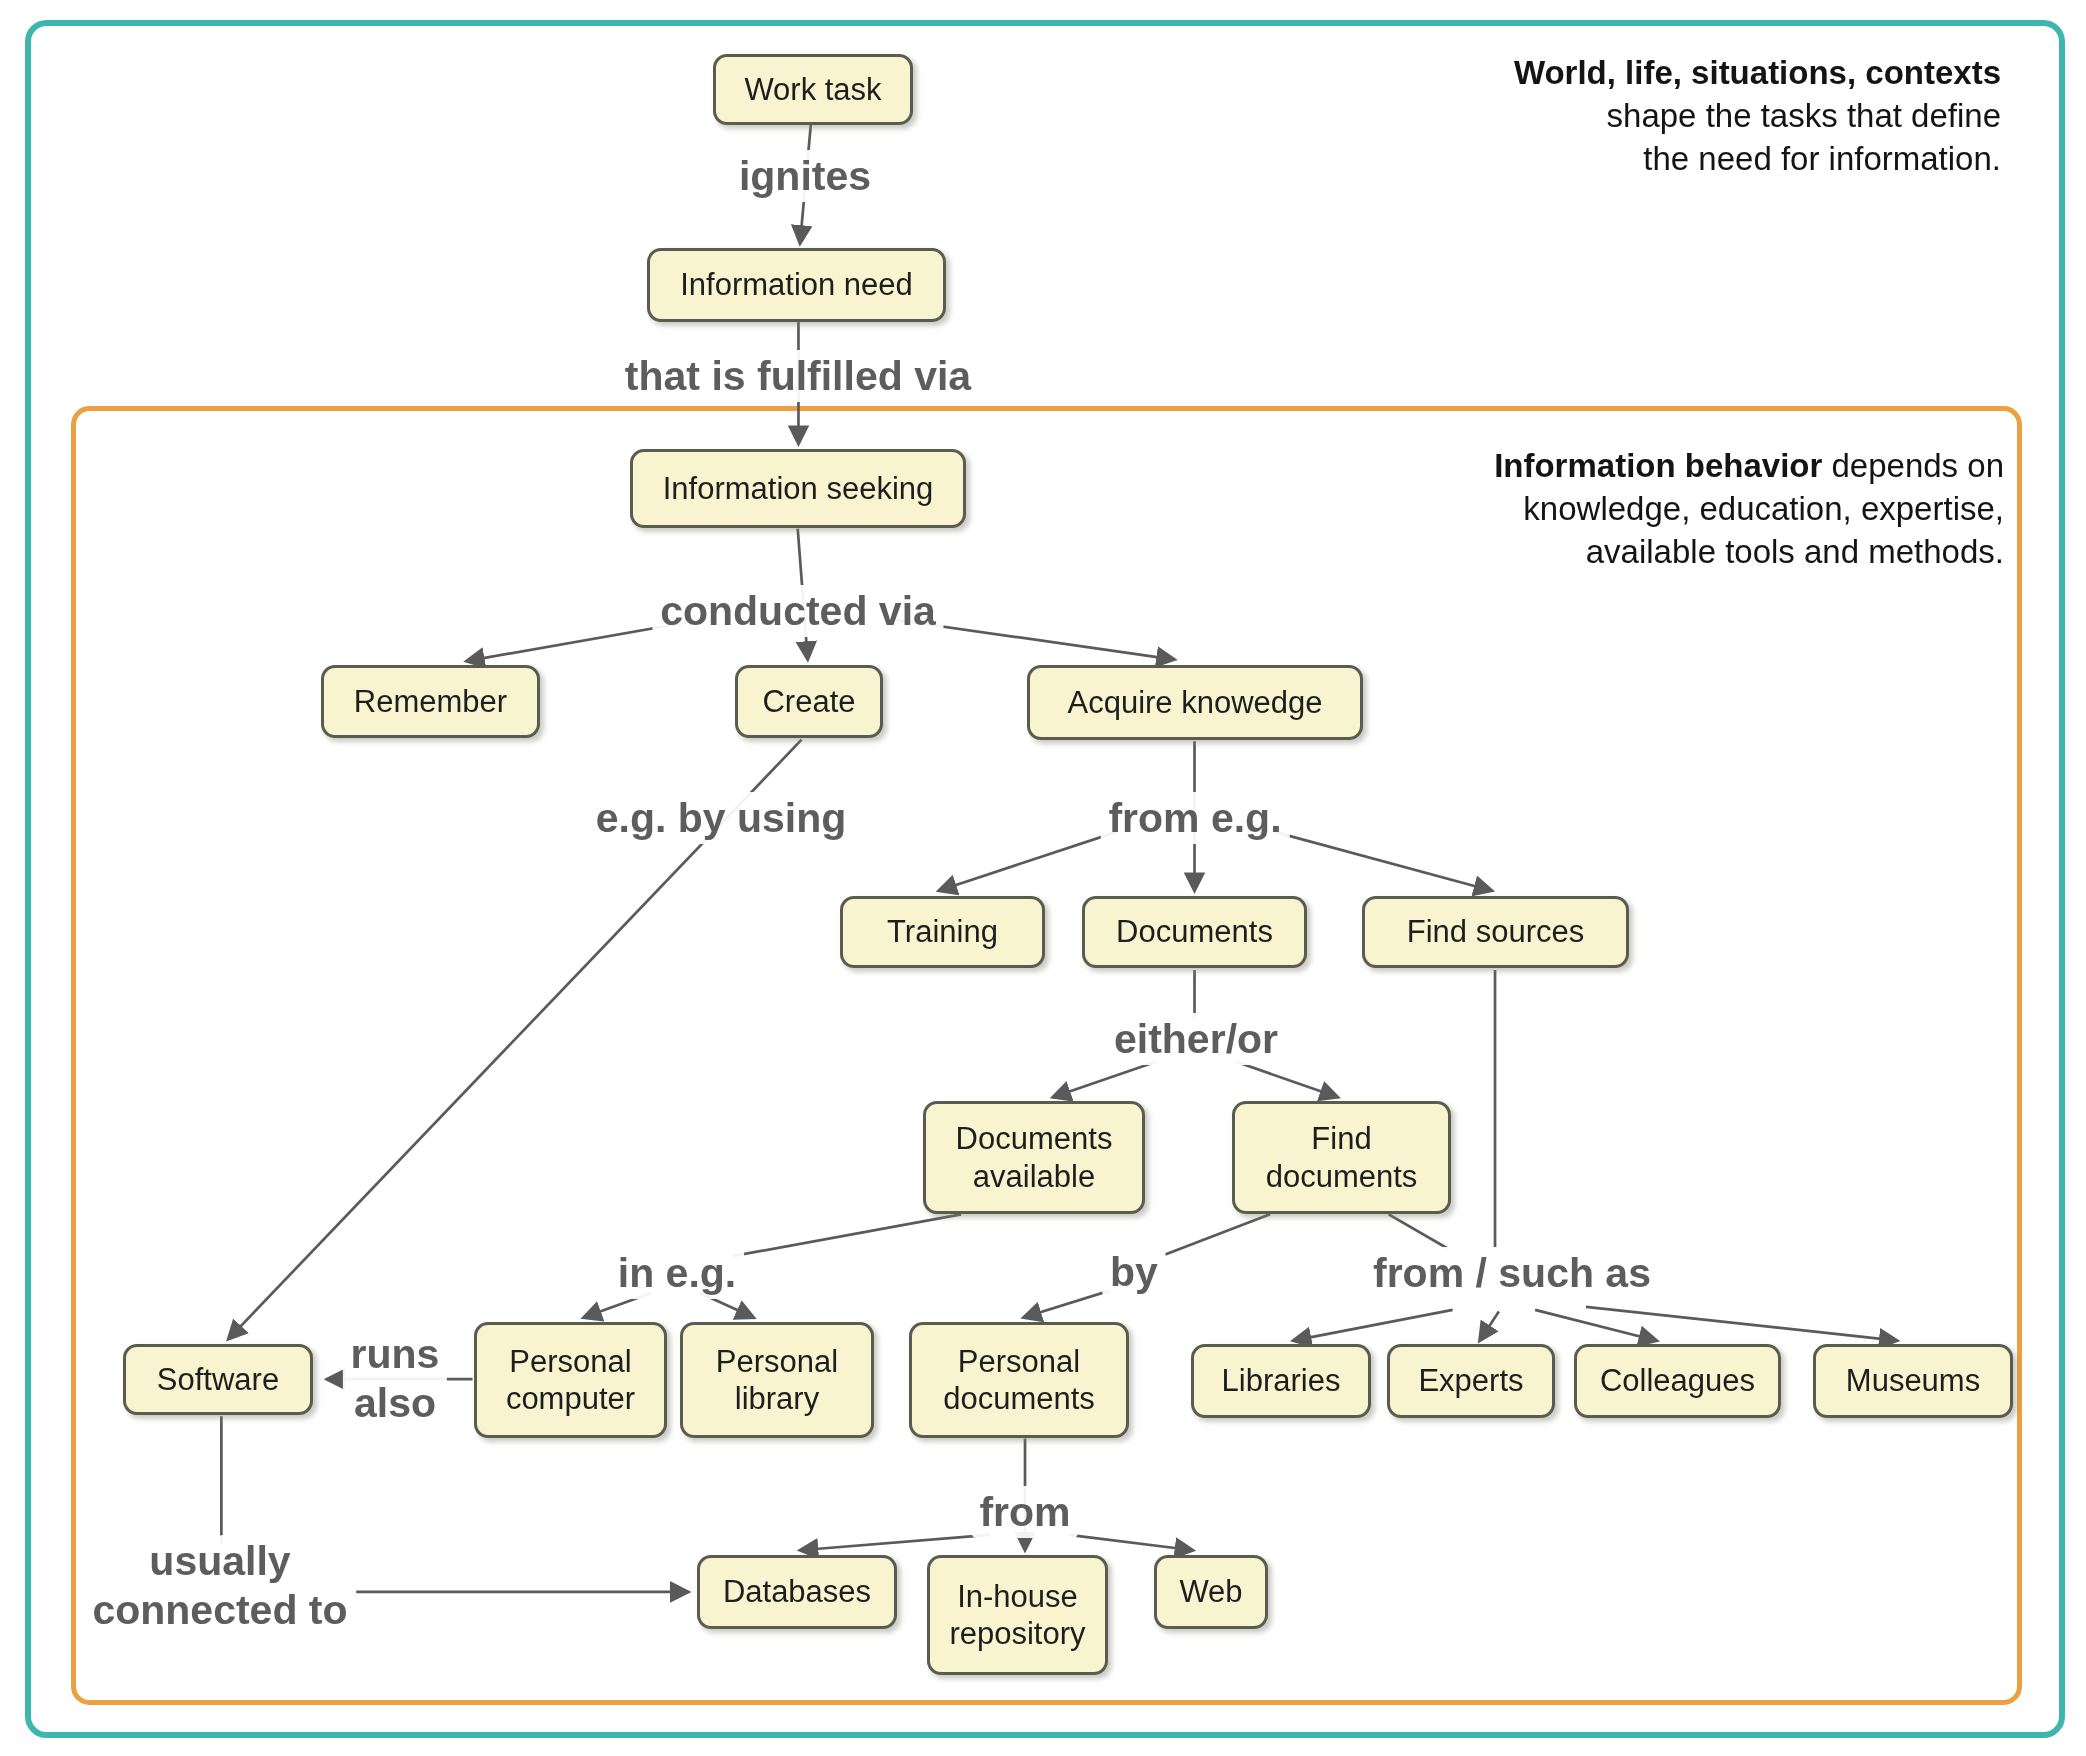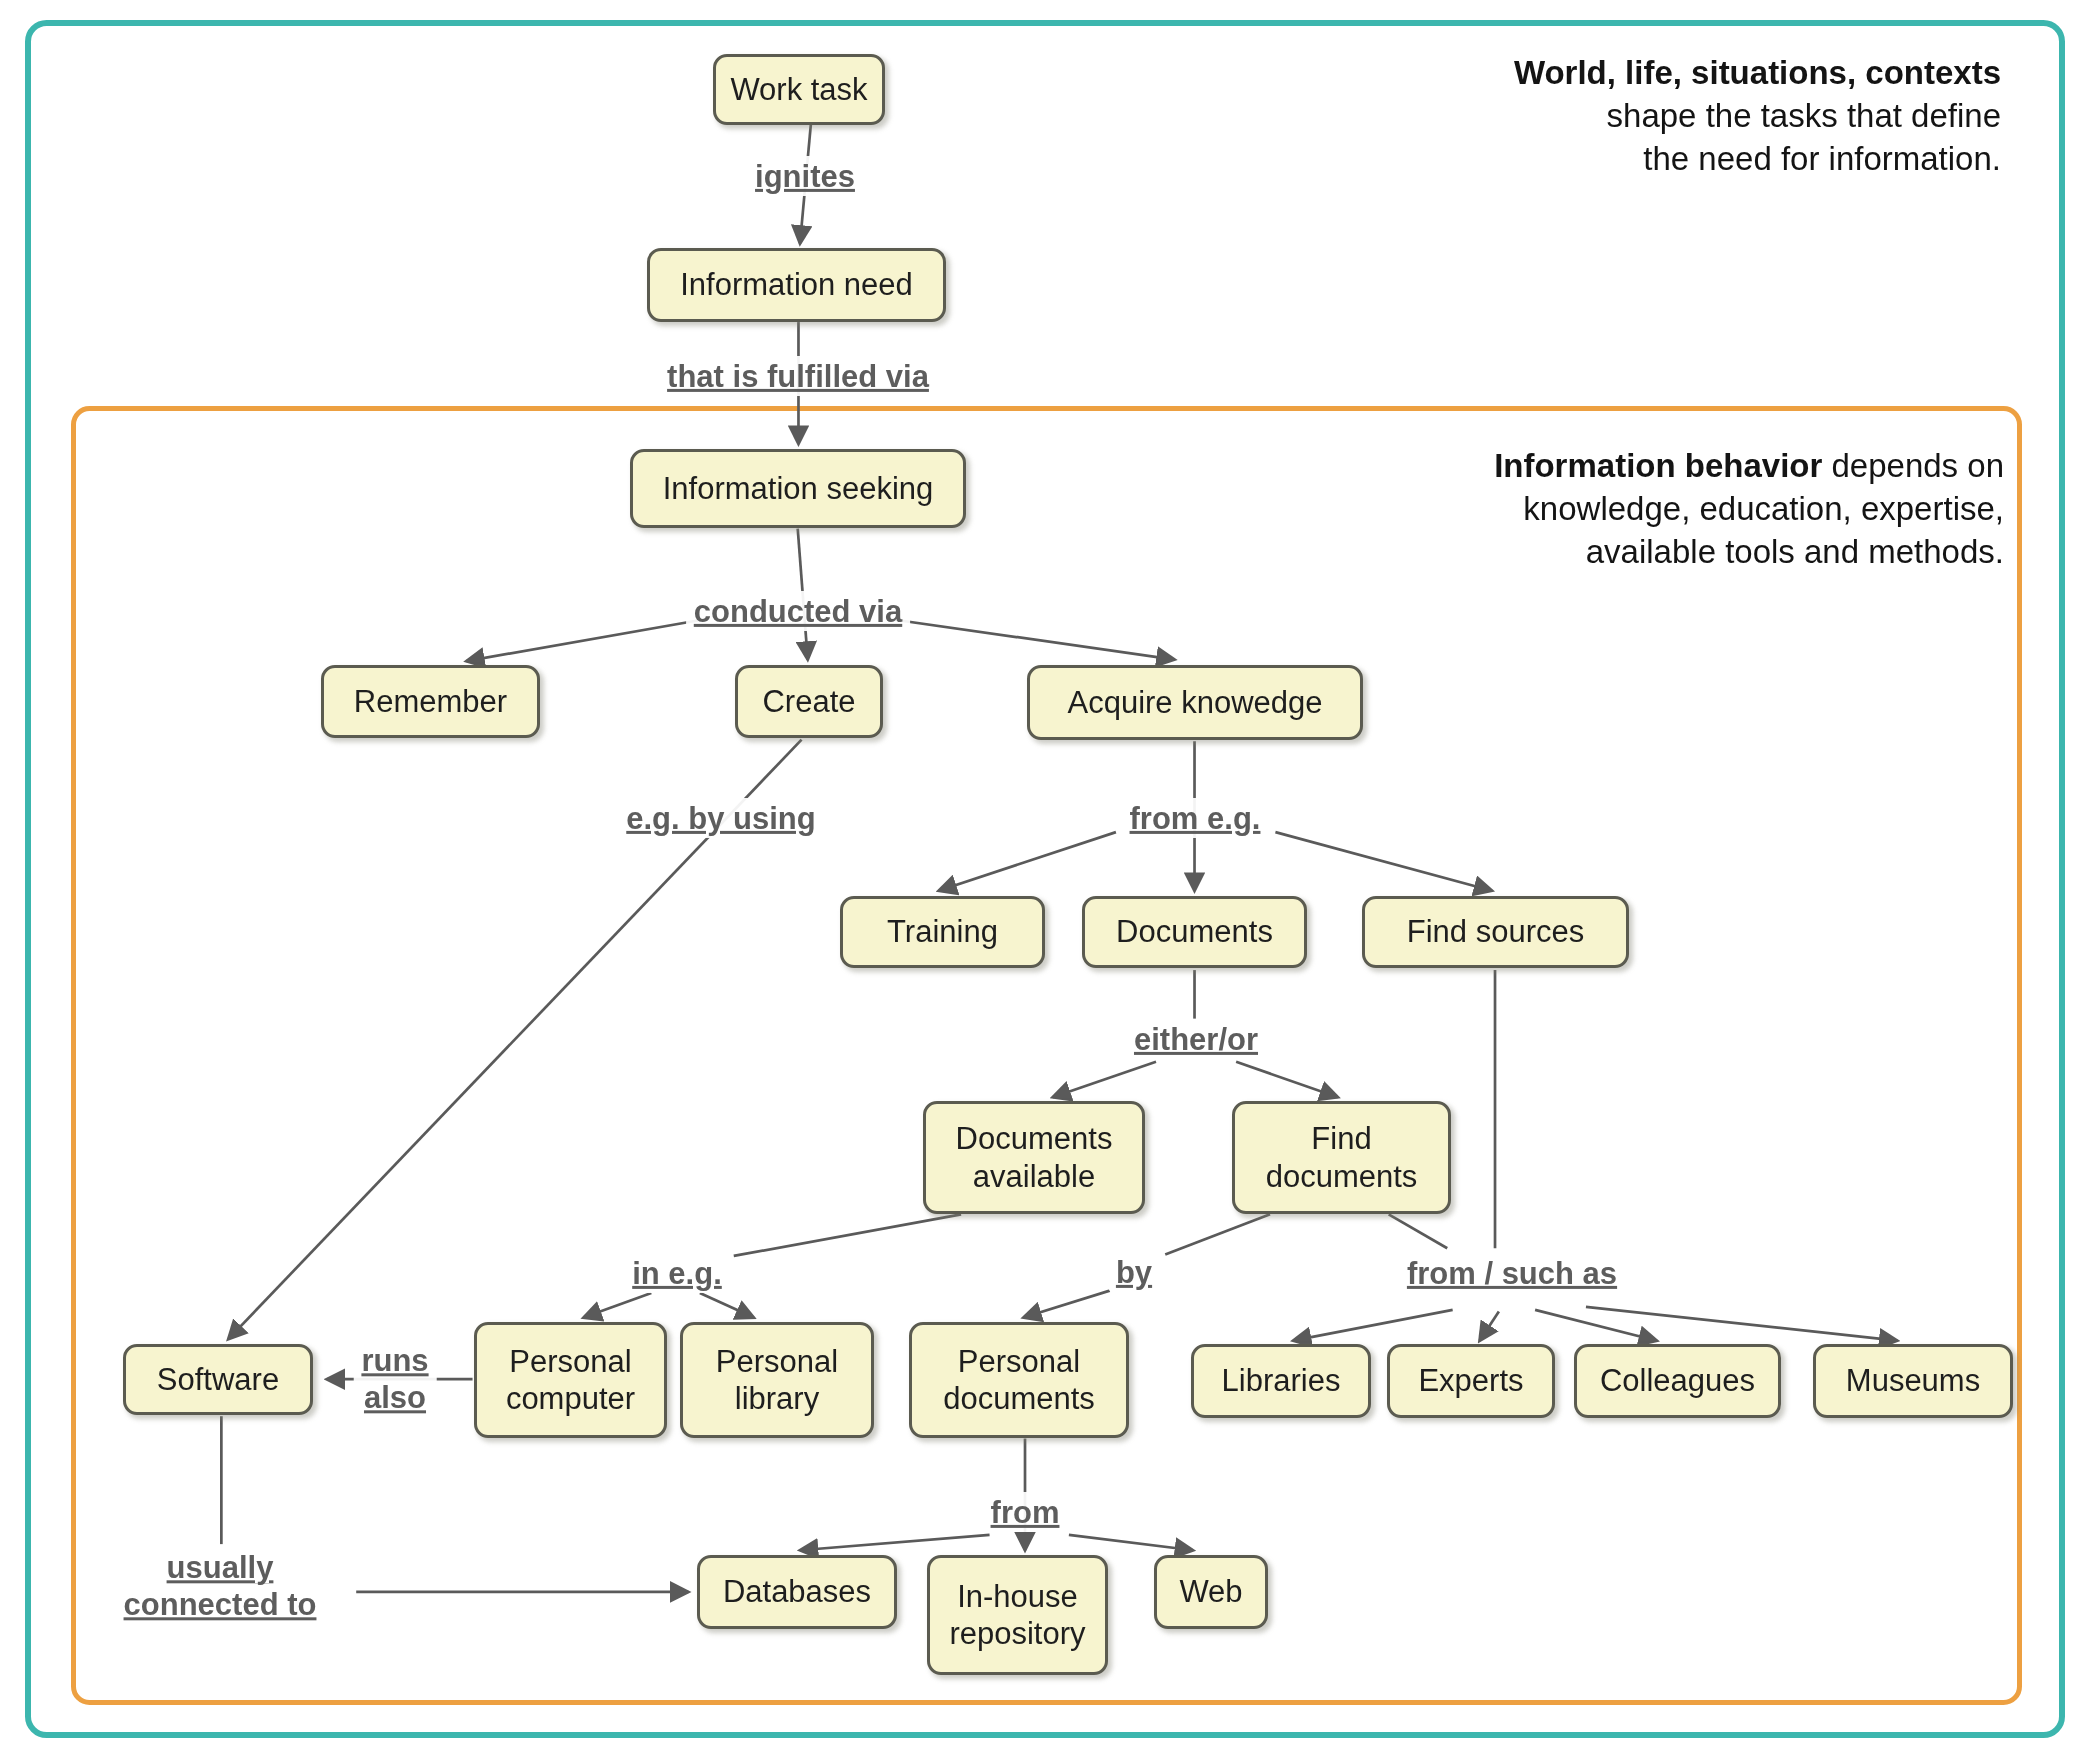--- a/index.html
+++ b/index.html
@@ -19,23 +19,23 @@
   #arrowhead path{fill:var(--edge);}
   .node{
     position:absolute; box-sizing:border-box;
     background:var(--nodefill); border:3.9px solid var(--nodeborder); border-radius:14px;
     display:flex; align-items:center; justify-content:center; text-align:center;
     font-size:31px; color:var(--nodetext); line-height:1.2; white-space:pre-line;
     box-shadow:3.1px 3.9px 5.4px rgba(130,130,115,.40);
   }
   .elabel{
     position:absolute; transform:translate(-50%,-50%);
-    font-size:31px; font-weight:bold; color:var(--labeltext);
+    font-size:41px; font-weight:bold; color:var(--labeltext);
     background:rgba(255,255,255,.93); padding:1.5px 7.7px; text-align:center;
-    white-space:pre-line; line-height:1.2; border-radius:4.6px;text-decoration:underline;
+    white-space:pre-line; line-height:1.2; border-radius:4.6px;
   }
   .note{position:absolute; text-align:right; font-size:33px; color:#141414; line-height:1.3;}
   .note .bold{font-weight:bold;}
 </style>
 </head>
 <body>
 
 <div id="stage">
 
   <div class="frame teal"></div>
@@ -71,21 +71,21 @@
     <line x1="1992" y1="1700" x2="2150" y2="1740" marker-end="url(#arrowhead)"></line>
     <line x1="2058" y1="1696" x2="2462" y2="1740" marker-end="url(#arrowhead)"></line>
     <line x1="613" y1="1790" x2="424" y2="1790" marker-end="url(#arrowhead)"></line>
     <line x1="287" y1="1838" x2="287" y2="2004"></line>
     <line x1="462" y1="2066" x2="893" y2="2066" marker-end="url(#arrowhead)"></line>
     <line x1="1330" y1="1867" x2="1330" y2="2012" marker-end="url(#arrowhead)"></line>
     <line x1="1284" y1="1992" x2="1038" y2="2012" marker-end="url(#arrowhead)"></line>
     <line x1="1387" y1="1992" x2="1548" y2="2012" marker-end="url(#arrowhead)"></line>
   </svg>
 
-  <div class="node" style="left:713px;top:54px;width:172px;height:71px">Work task</div>
+  <div class="node" style="left:713px;top:54px;width:200px;height:71px">Work task</div>
   <div class="node" style="left:647px;top:248px;width:299px;height:74px">Information need</div>
   <div class="node" style="left:630px;top:449px;width:336px;height:79px">Information seeking</div>
   <div class="node" style="left:321px;top:665px;width:219px;height:73px">Remember</div>
   <div class="node" style="left:735px;top:665px;width:148px;height:73px">Create</div>
   <div class="node" style="left:1027px;top:665px;width:336px;height:75px">Acquire knowedge</div>
   <div class="node" style="left:840px;top:896px;width:205px;height:72px">Training</div>
   <div class="node" style="left:1082px;top:896px;width:225px;height:72px">Documents</div>
   <div class="node" style="left:1362px;top:896px;width:267px;height:72px">Find sources</div>
   <div class="node" style="left:923px;top:1101px;width:222px;height:113px">Documents
 available</div>

